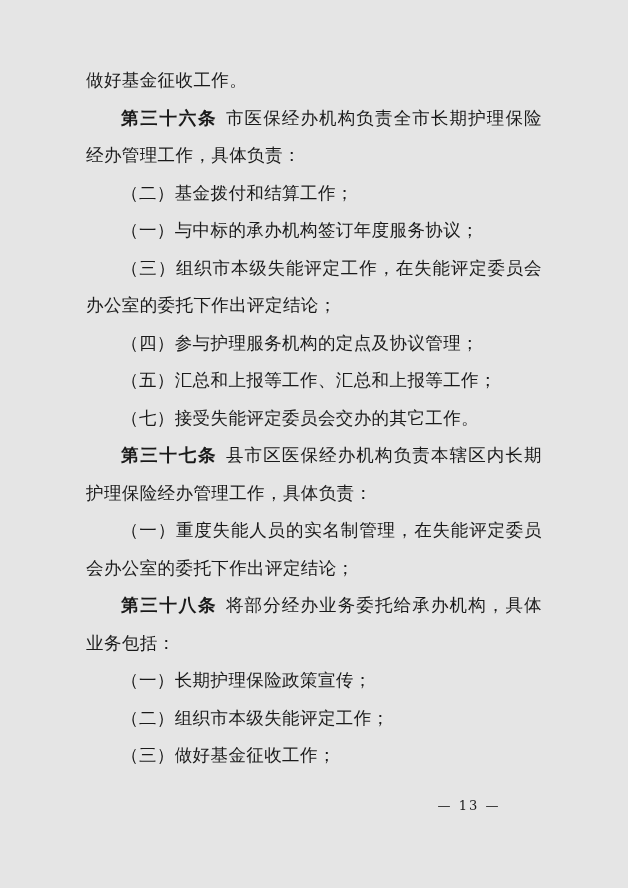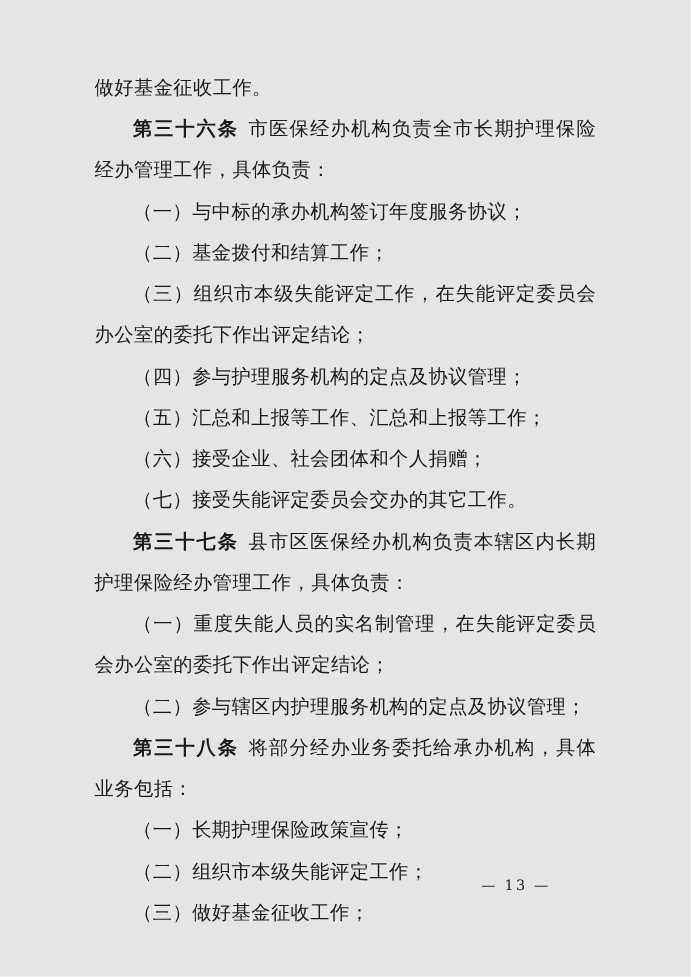--- a/index.html
+++ b/index.html
@@ -61,30 +61,28 @@
     padding-left: 310px;
   }
 </style>
 </head>
 <body>
 
 <div class="page">
   <div class="content">
       <div class="para"><span>做好基金征收工作。</span></div>
       <div class="para indent"><span class="heading">第三十六条</span><span class="gap"></span><span>市医保经办机构负责全市长期护理保险经办管理工作，具体负责：</span></div>
+      <div class="para indent"><span>（二）基金拨付和结算工作；</span></div>
       <div class="para indent"><span>（一）与中标的承办机构签订年度服务协议；</span></div>
-      <div class="para indent"><span>（二）基金拨付和结算工作；</span></div>
       <div class="para indent"><span>（三）组织市本级失能评定工作，在失能评定委员会办公室的委托下作出评定结论；</span></div>
       <div class="para indent"><span>（四）参与护理服务机构的定点及协议管理；</span></div>
       <div class="para indent"><span>（五）汇总和上报等工作、汇总和上报等工作；</span></div>
-      <div class="para indent"><span>（六）接受企业、社会团体和个人捐赠；</span></div>
       <div class="para indent"><span>（七）接受失能评定委员会交办的其它工作。</span></div>
       <div class="para indent"><span class="heading">第三十七条</span><span class="gap"></span><span>县市区医保经办机构负责本辖区内长期护理保险经办管理工作，具体负责：</span></div>
       <div class="para indent"><span>（一）重度失能人员的实名制管理，在失能评定委员会办公室的委托下作出评定结论；</span></div>
-      <div class="para indent"><span>（二）参与辖区内护理服务机构的定点及协议管理；</span></div>
       <div class="para indent"><span class="heading">第三十八条</span><span class="gap"></span><span>将部分经办业务委托给承办机构，具体业务包括：</span></div>
       <div class="para indent"><span>（一）长期护理保险政策宣传；</span></div>
       <div class="para indent"><span>（二）组织市本级失能评定工作；</span></div>
       <div class="para indent"><span>（三）做好基金征收工作；</span></div>
     </div>
   <div class="page-number">
     <span class="pn-inner">—  13  —</span>
   </div>
 </div>
 

